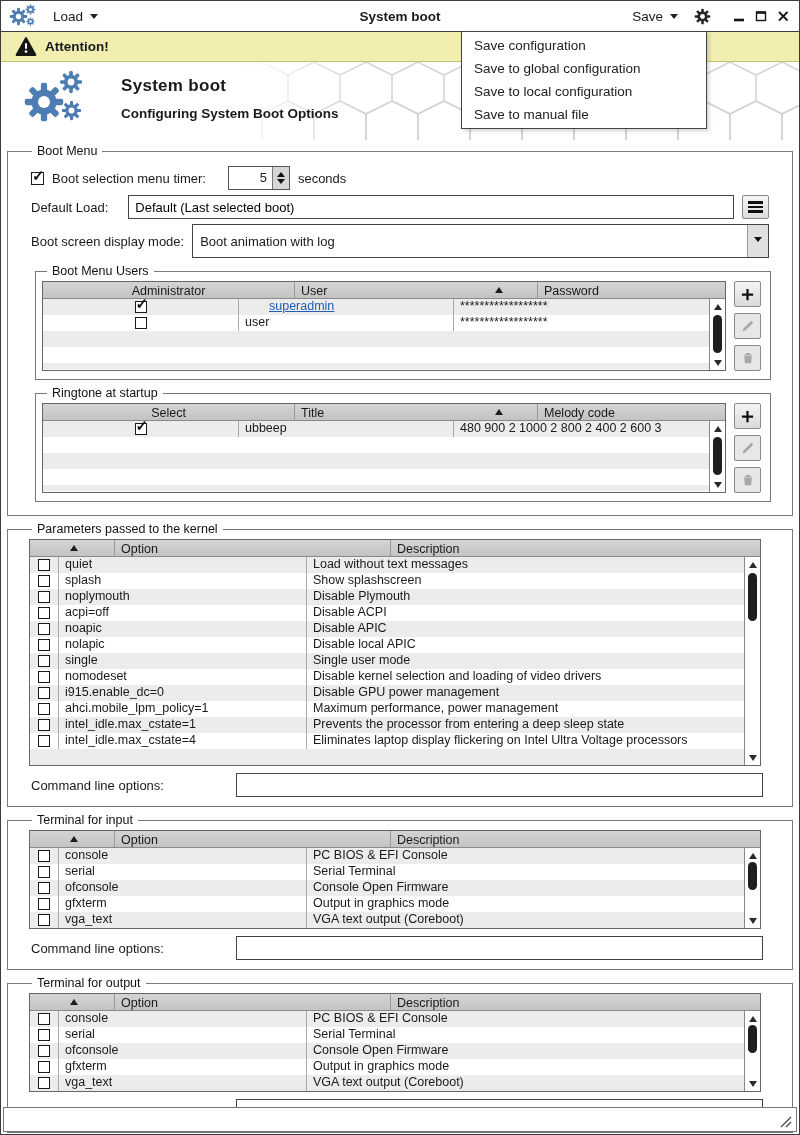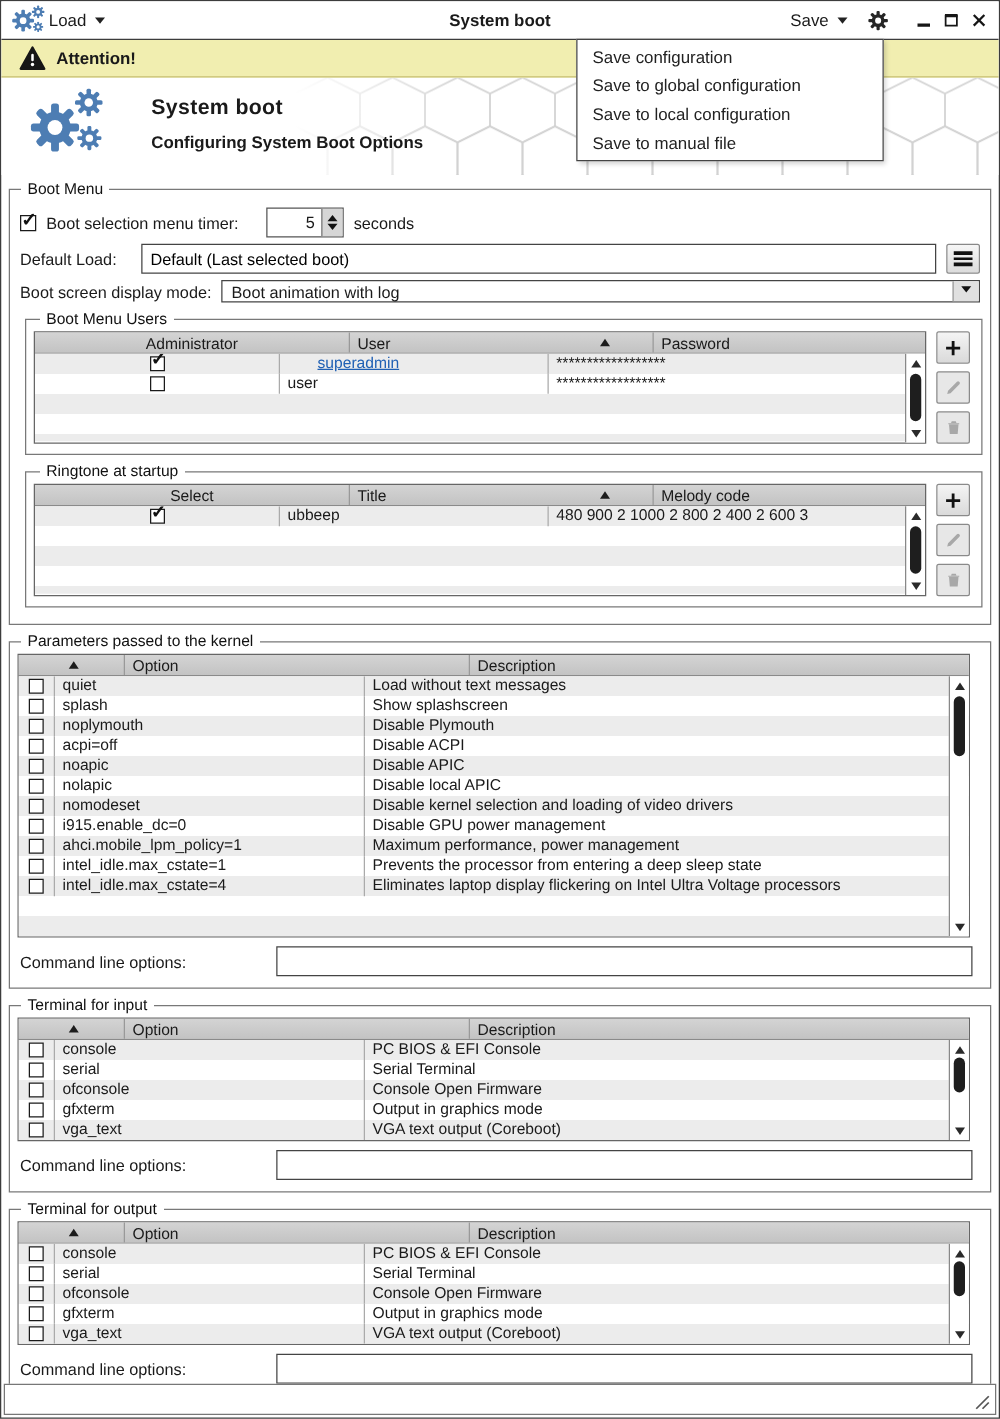--- a/index.html
+++ b/index.html
@@ -12,21 +12,21 @@
     position: relative;
     border: 1px solid #3c3c3c;
     overflow: hidden;
   }
   
   .titlebar {
     height: 31px; border-bottom: 1px solid #3c3c3c;
     display: flex; align-items: center; padding: 0 8px; background: #fff;
     position: relative; z-index: 5;
   }
-  .tb-left { display: flex; align-items: center; width: 260px; }
+  .tb-left { display: flex; align-items: center; gap: 14px; width: 260px; }
   .tb-title { flex: 1; text-align: center; font-weight: bold; font-size: 13.5px; }
   .tb-right { display: flex; align-items: center; gap: 16px; width: 260px; justify-content: flex-end; }
   .menu-btn { display: flex; align-items: center; gap: 7px; cursor: pointer; font-size: 13.5px; }
   .caret { width: 0; height: 0; border: 4px solid transparent; border-top: 5px solid #222; margin-top: 4px; }
   .winctl { display: flex; align-items: center; gap: 6px; margin-left: 4px; }
   .winbtn { width: 16px; height: 16px; display: flex; align-items: center; justify-content: center; cursor: pointer; }
   
   .banner {
     height: 30px; background: #f1eeb0; border-bottom: 1px solid #c6bf72;
     display: flex; align-items: center; gap: 8px; padding: 0 14px;
@@ -43,21 +43,21 @@
   
   .pagehead { height: 78px; position: relative; background: #fff; overflow: hidden; }
   .hexbg { position: absolute; left: 235px; top: 0; right: 0; bottom: 0; }
   .hexfade { position: absolute; left: 235px; top: 0; width: 130px; bottom: 0;
     background: linear-gradient(to right, #ffffff, rgba(255,255,255,0)); }
   .logo { position: absolute; left: 22px; top: 8px; width: 75px; height: 64px; }
   .headtext { position: absolute; left: 120px; top: 14px; z-index: 2; }
   .headtext .h1 { font-size: 17px; font-weight: bold; letter-spacing: .3px; }
   .headtext .h2 { font-size: 13.5px; font-weight: bold; margin-top: 10px; }
   
-  fieldset { border: 1px solid #787878; margin: 4px 6px 6px; padding: 3px 4px 7px; background: transparent; }
+  fieldset { border: 1px solid #787878; margin: 4px 6px 6px; padding: 3px 19px 7px; background: transparent; }
   legend { font-size: 12.5px; padding: 0 5px; margin-left: 5px; color: #111; }
   fieldset.inner { margin: 6px 2px 6px 8px; padding: 3px 6px 8px; }
   .frow { display: flex; align-items: center; gap: 8px; margin: 5px 4px; }
   .flabel { white-space: nowrap; }
   
   .cb { width: 13px; height: 13px; border: 1.5px solid #1a1a1a; background: #fff;
         position: relative; display: inline-block; flex: 0 0 auto; cursor: pointer; }
   .cb.checked::after { content: "✓"; position: absolute; left: 0px; top: -6px;
         font-size: 15px; font-weight: bold; color: #111; }
   
@@ -69,21 +69,21 @@
   .tri-dn { width: 0; height: 0; border: 4px solid transparent; border-top: 5px solid #111; }
   
   .tinput { border: 1px solid #444; height: 24px; background: #fff; font-family: inherit;
         font-size: 13px; padding: 0 6px; outline: none; }
   
   .hamb { width: 27px; height: 24px; border: 1px solid #888; border-radius: 2px;
         background: linear-gradient(#f6f6f6, #dcdcdc); display: flex; flex-direction: column;
         align-items: center; justify-content: center; gap: 2px; cursor: pointer; }
   .hamb i { display: block; width: 15px; height: 2.5px; background: #111; }
   
-  .selectbox { flex: 1; height: 18px; border: 1px solid #444; background: #fff;
+  .selectbox { flex: 1; height: 34px; border: 1px solid #444; background: #fff;
         display: flex; align-items: center; cursor: pointer; }
   .selectbox .sel-val { flex: 1; padding: 0 7px; }
   .sel-arrow { width: 21px; align-self: stretch; border-left: 1px solid #999; background: #e0e0e0;
         display: flex; align-items: center; justify-content: center; }
   
   .tblwrap { display: flex; gap: 8px; }
   .tbl { position: relative; border: 1px solid #666; background: #fff; flex: 1; }
   .thead { display: flex; height: 17px; background: linear-gradient(#d4d4d4,#c3c3c3);
         border-bottom: 1px solid #8a8a8a; font-size: 12.5px; }
   .th { padding: 1px 6px 0; display: flex; align-items: center; cursor: pointer; margin-left: 28px; }
@@ -470,20 +470,27 @@
         </div>
 
         <div class="tr">
           <div class="td c-chk center">
             <span class="cb"></span>
           </div>
           <div class="td c-opt">nolapic</div>
           <div class="td c-desc">Disable local APIC</div>
         </div>
 
+        <div class="tr">
+          <div class="td c-chk center">
+            <span class="cb"></span>
+          </div>
+          <div class="td c-opt">single</div>
+          <div class="td c-desc">Single user mode</div>
+        </div>
 
         <div class="tr">
           <div class="td c-chk center">
             <span class="cb"></span>
           </div>
           <div class="td c-opt">nomodeset</div>
           <div class="td c-desc">Disable kernel selection and loading of video drivers</div>
         </div>
 
         <div class="tr">

